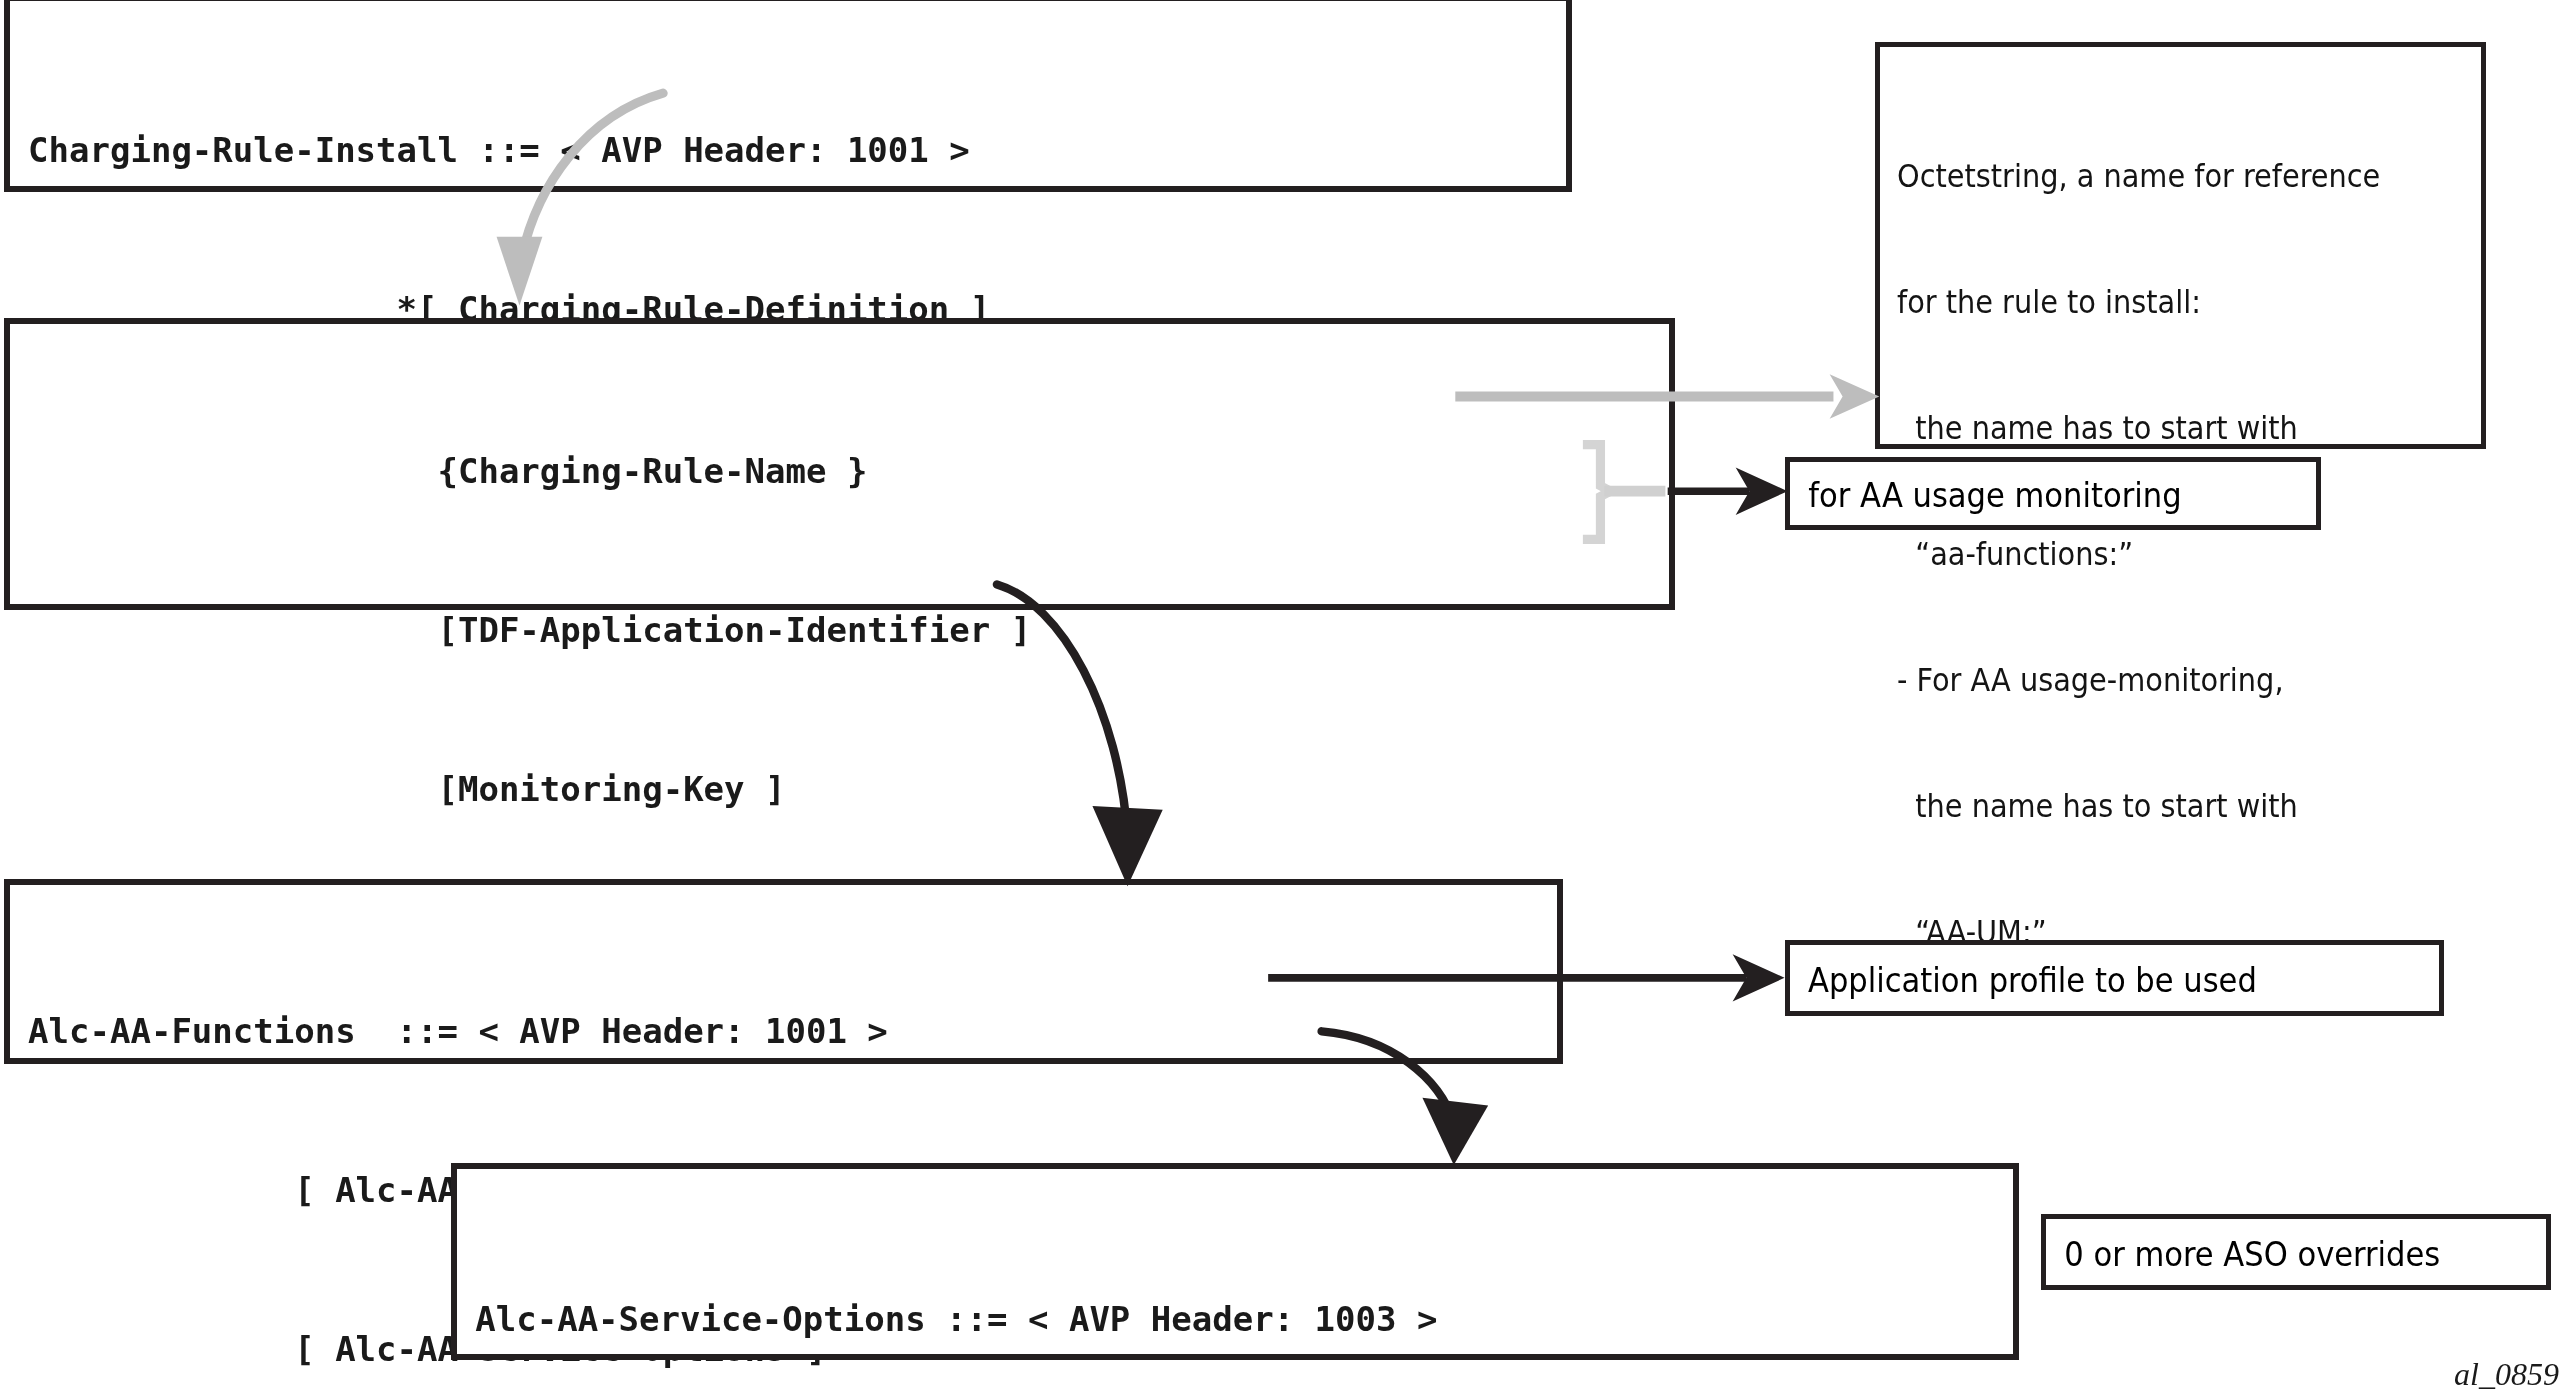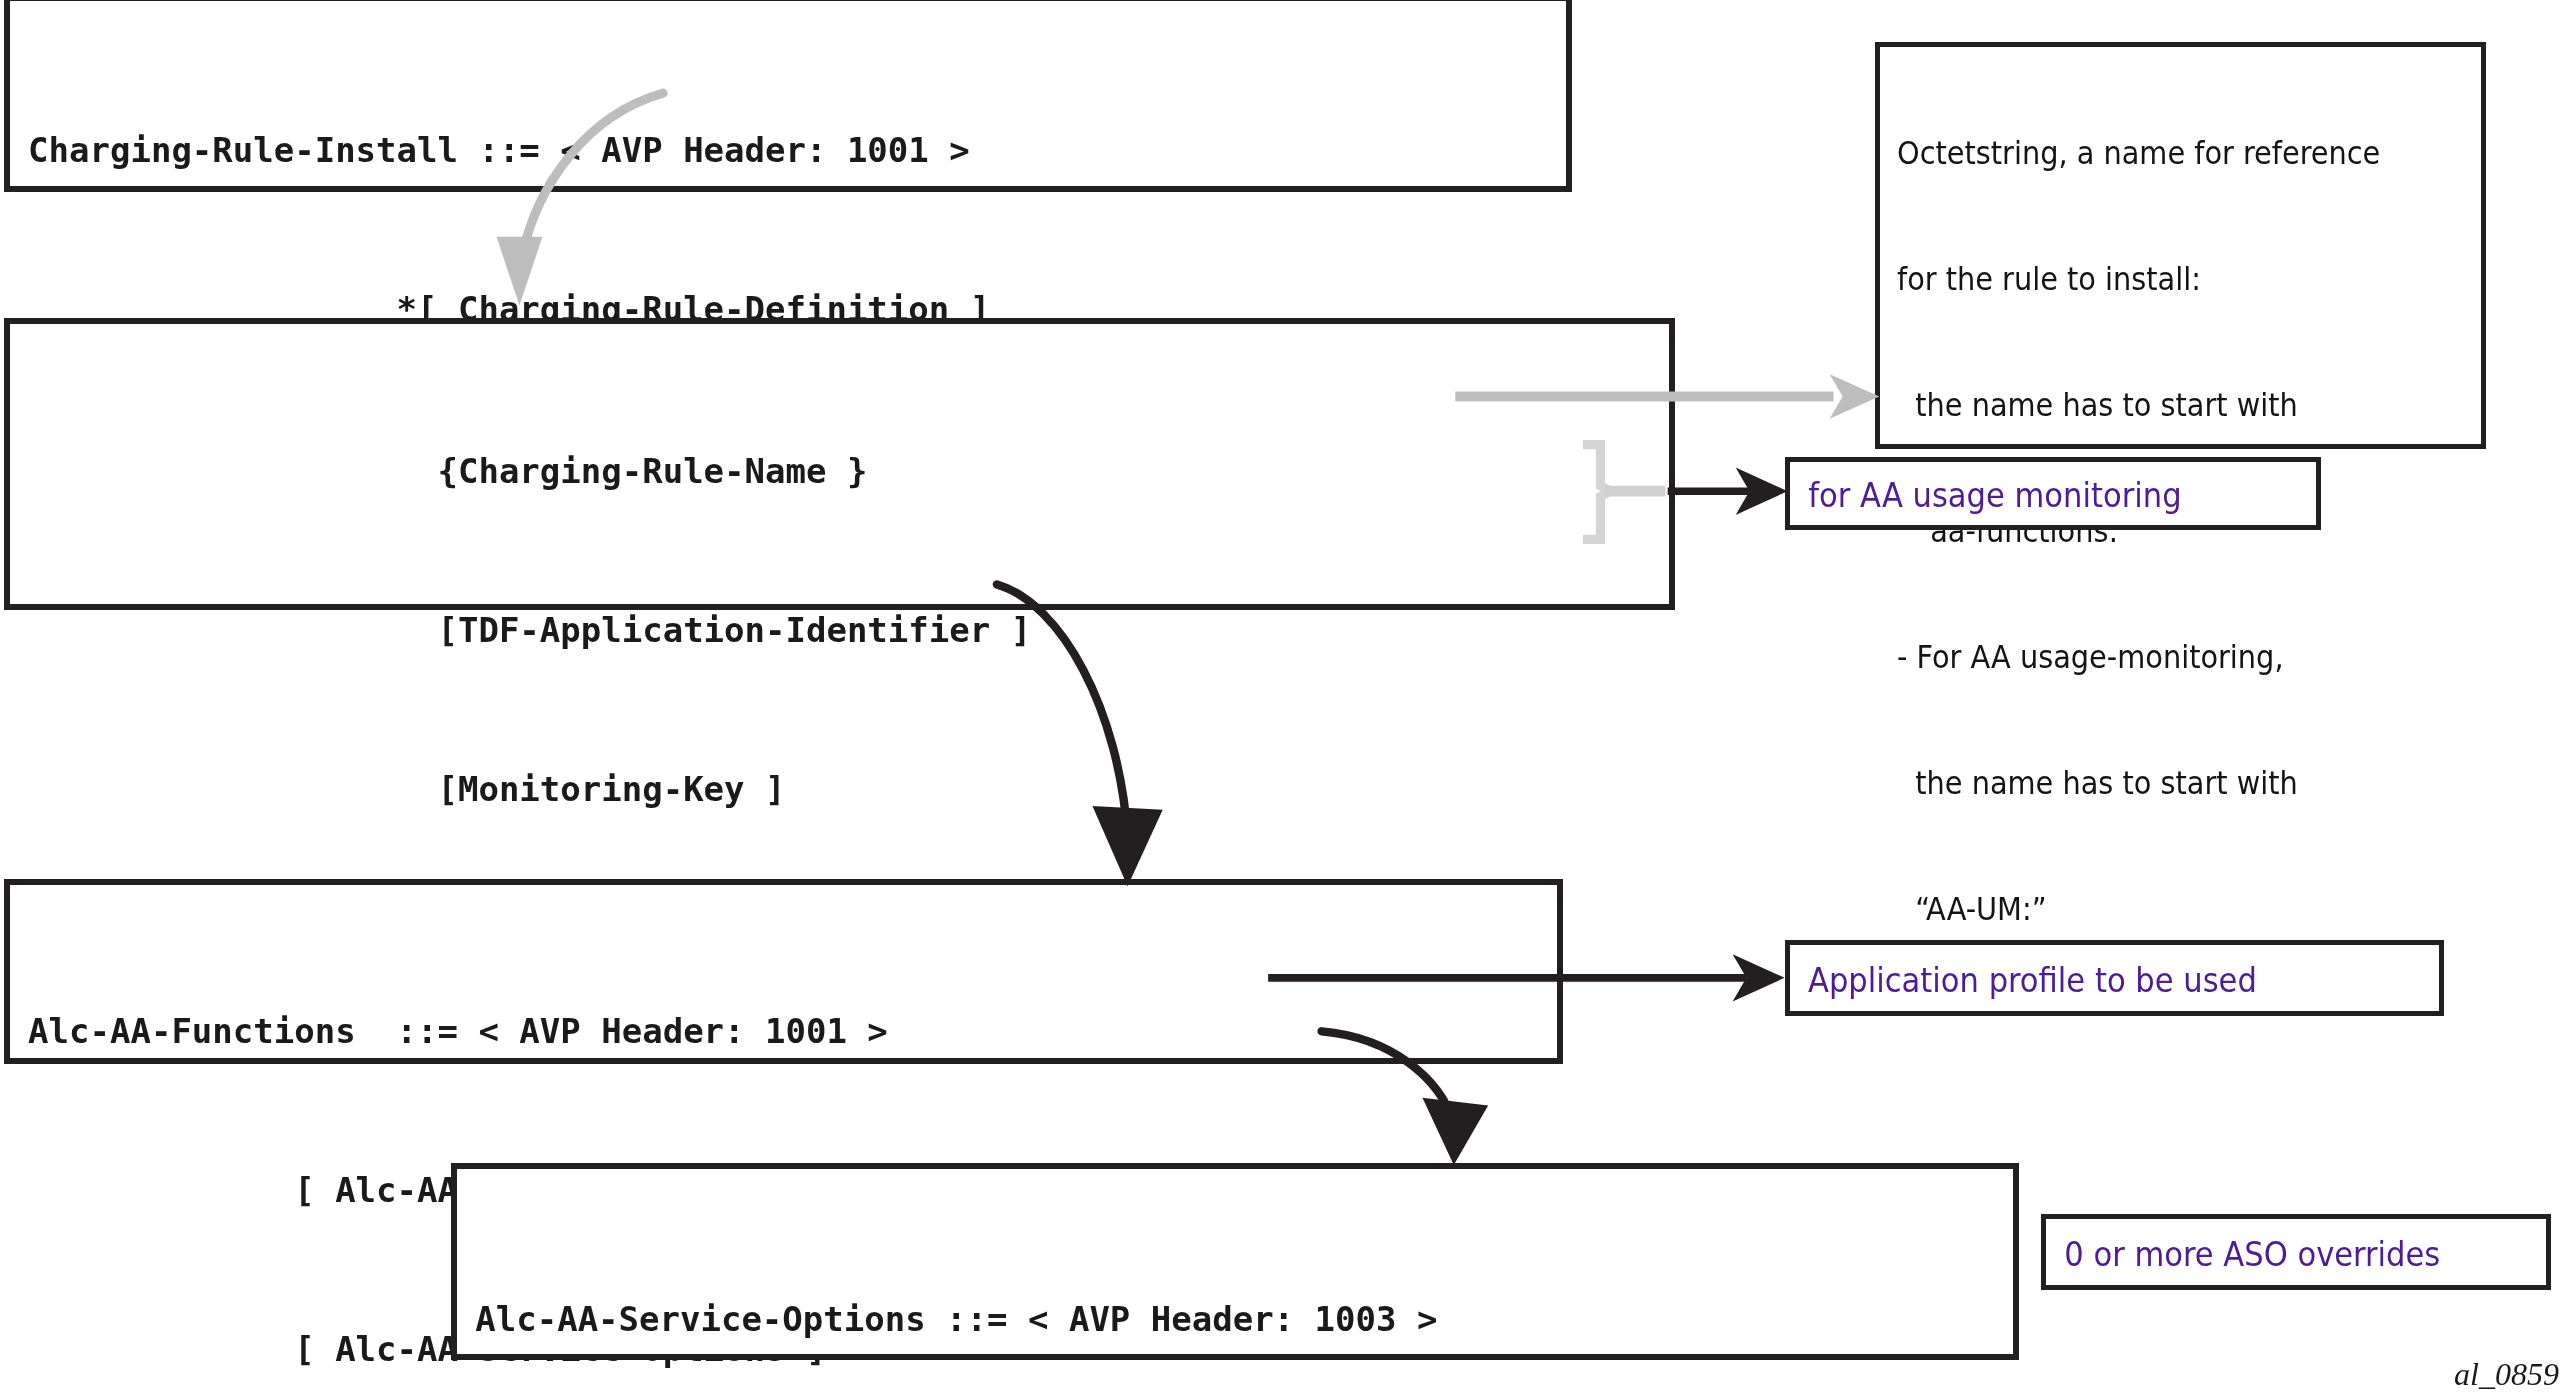--- a/index.html
+++ b/index.html
@@ -35,21 +35,21 @@
     font-family:"DejaVu Sans Condensed","Liberation Sans", sans-serif;
     font-size:32px;
     line-height:42px;
     color:#141414;
     white-space:pre;
   }
   .note .ln{display:block;}
   .note-1line{
     font-family:"DejaVu Sans Condensed","Liberation Sans", sans-serif;
     font-size:34px;
-    color:#4c1d95;
+    color:#000000;
     white-space:nowrap;
   }
   
   .inner{position:absolute;}
   
   #caption{
     position:absolute;
     right:17px;bottom:4.6px;
     font-family:"Liberation Serif", serif;
     font-style:italic;
@@ -143,21 +143,21 @@
 
   <div class="box" style="left:451px;top:1163px;width:1568px;height:197px;">
     <div class="inner code" style="left:18.3px;top:18.3px;">
       <span class="ln">Alc-AA-Service-Options ::= &lt; AVP Header: 1003 &gt;</span>
       
       
     </div>
   </div>
 
   <div class="box thin" style="left:1875px;top:42px;width:611px;height:407px;">
-    <div class="inner note" style="left:17px;top:1px;">
+    <div class="inner note" style="left:17px;top:24px;">
       <span class="ln">Octetstring, a name for reference</span>
       <span class="ln">for the rule to install:</span>
       <span class="ln">  the name has to start with</span>
       <span class="ln">  “aa-functions:”</span>
       <span class="ln">- For AA usage-monitoring,</span>
       <span class="ln">  the name has to start with</span>
       <span class="ln">  “AA-UM:”</span>
     </div>
   </div>
 

